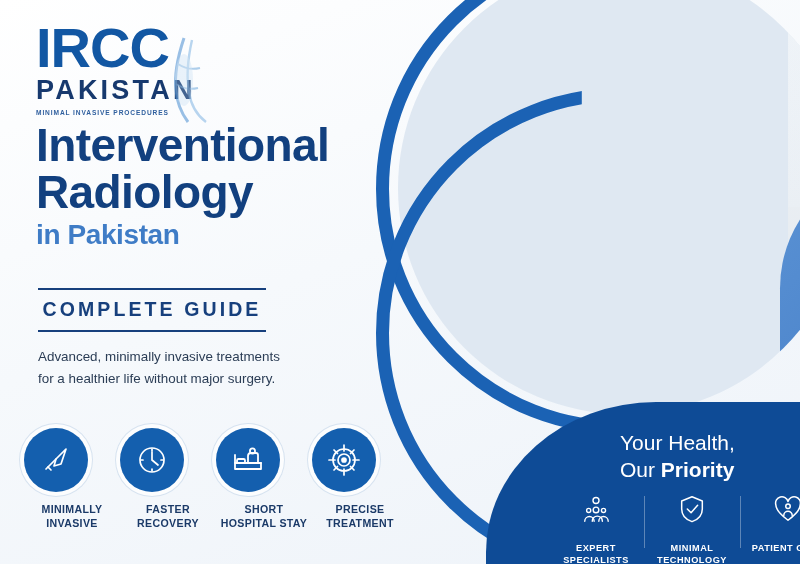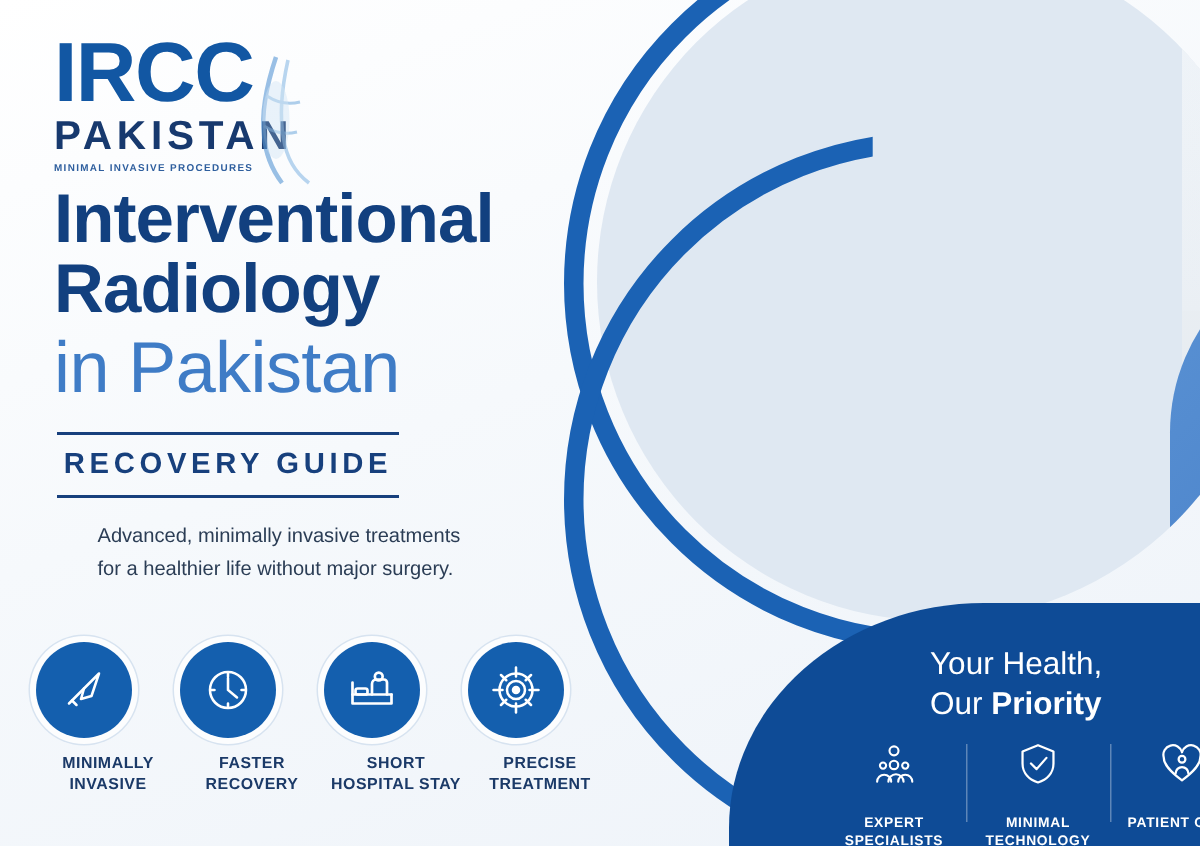--- a/index.html
+++ b/index.html
@@ -58,27 +58,27 @@
   
   .logo{position:absolute;left:36px;top:22px;width:230px;}
   .logo-main{font-size:56px;font-weight:bold;letter-spacing:-1px;color:#1257a3;line-height:.92;font-family:"Liberation Sans", sans-serif;}
   .logo-sub{font-size:27px;font-weight:bold;letter-spacing:3.2px;color:#17396e;margin-top:1px;}
   .logo-tag{font-size:6.6px;font-weight:bold;letter-spacing:.9px;color:#2f5f9e;margin-top:3px;}
   .logo-mark{position:absolute;left:118px;top:12px;width:64px;height:90px;opacity:.62;}
 
   
   .headline{position:absolute;left:36px;top:122px;width:360px;}
   .h-l1,.h-l2{font-size:46px;font-weight:bold;color:#12407f;line-height:1.02;letter-spacing:-.6px;}
-  .h-l3{font-size:48px;color:#3f7cc6;line-height:1.18;letter-spacing:-.4px;margin-top:2px;}
+  .h-l3{font-size:28px;color:#3f7cc6;line-height:1.18;letter-spacing:-.4px;margin-top:2px;font-weight:bold;}
 
   .guide{position:absolute;left:38px;top:288px;width:228px;}
   .rule{height:2px;background:#17407d;}
   .guide-txt{font-size:19.5px;font-weight:bold;letter-spacing:3.1px;color:#17407d;text-align:center;padding:8px 0 9px;}
 
-  .desc{position:absolute;left:38px;top:346px;width:250px;font-size:13.4px;line-height:1.62;color:#2b3d55;margin-left:27px;}
+  .desc{position:absolute;left:38px;top:346px;width:250px;font-size:13.4px;line-height:1.62;color:#2b3d55;}
 
   
   .features{position:absolute;left:24px;top:428px;width:480px;display:flex;}
   .feat{width:96px;display:flex;flex-direction:column;}
   .feat-ring{width:64px;height:64px;border-radius:50%;background:#145fae;display:flex;align-items:center;justify-content:center;box-shadow:0 0 0 4px rgba(255,255,255,.92),0 0 0 5px #d7e3f0;}
   .feat-label{margin-top:11px;font-size:10.6px;font-weight:bold;letter-spacing:.35px;color:#1b3a68;text-align:center;line-height:1.28;}
 
   
   .panel{
     position:absolute;
@@ -132,21 +132,21 @@
   </div>
 
   <div class="headline">
     <div class="h-l1">Interventional</div>
     <div class="h-l2">Radiology</div>
     <div class="h-l3">in Pakistan</div>
   </div>
 
   <div class="guide">
     <div class="rule"></div>
-    <div class="guide-txt">RECOVERY GUIDE</div>
+    <div class="guide-txt">COMPLETE GUIDE</div>
     <div class="rule"></div>
   </div>
 
   <div class="desc">Advanced, minimally invasive treatments for a healthier life without major surgery.</div>
 
   <div class="features">
 
     <div class="feat">
       <div class="feat-ring">
         <svg width="32" height="32" viewBox="0 0 32 32">

